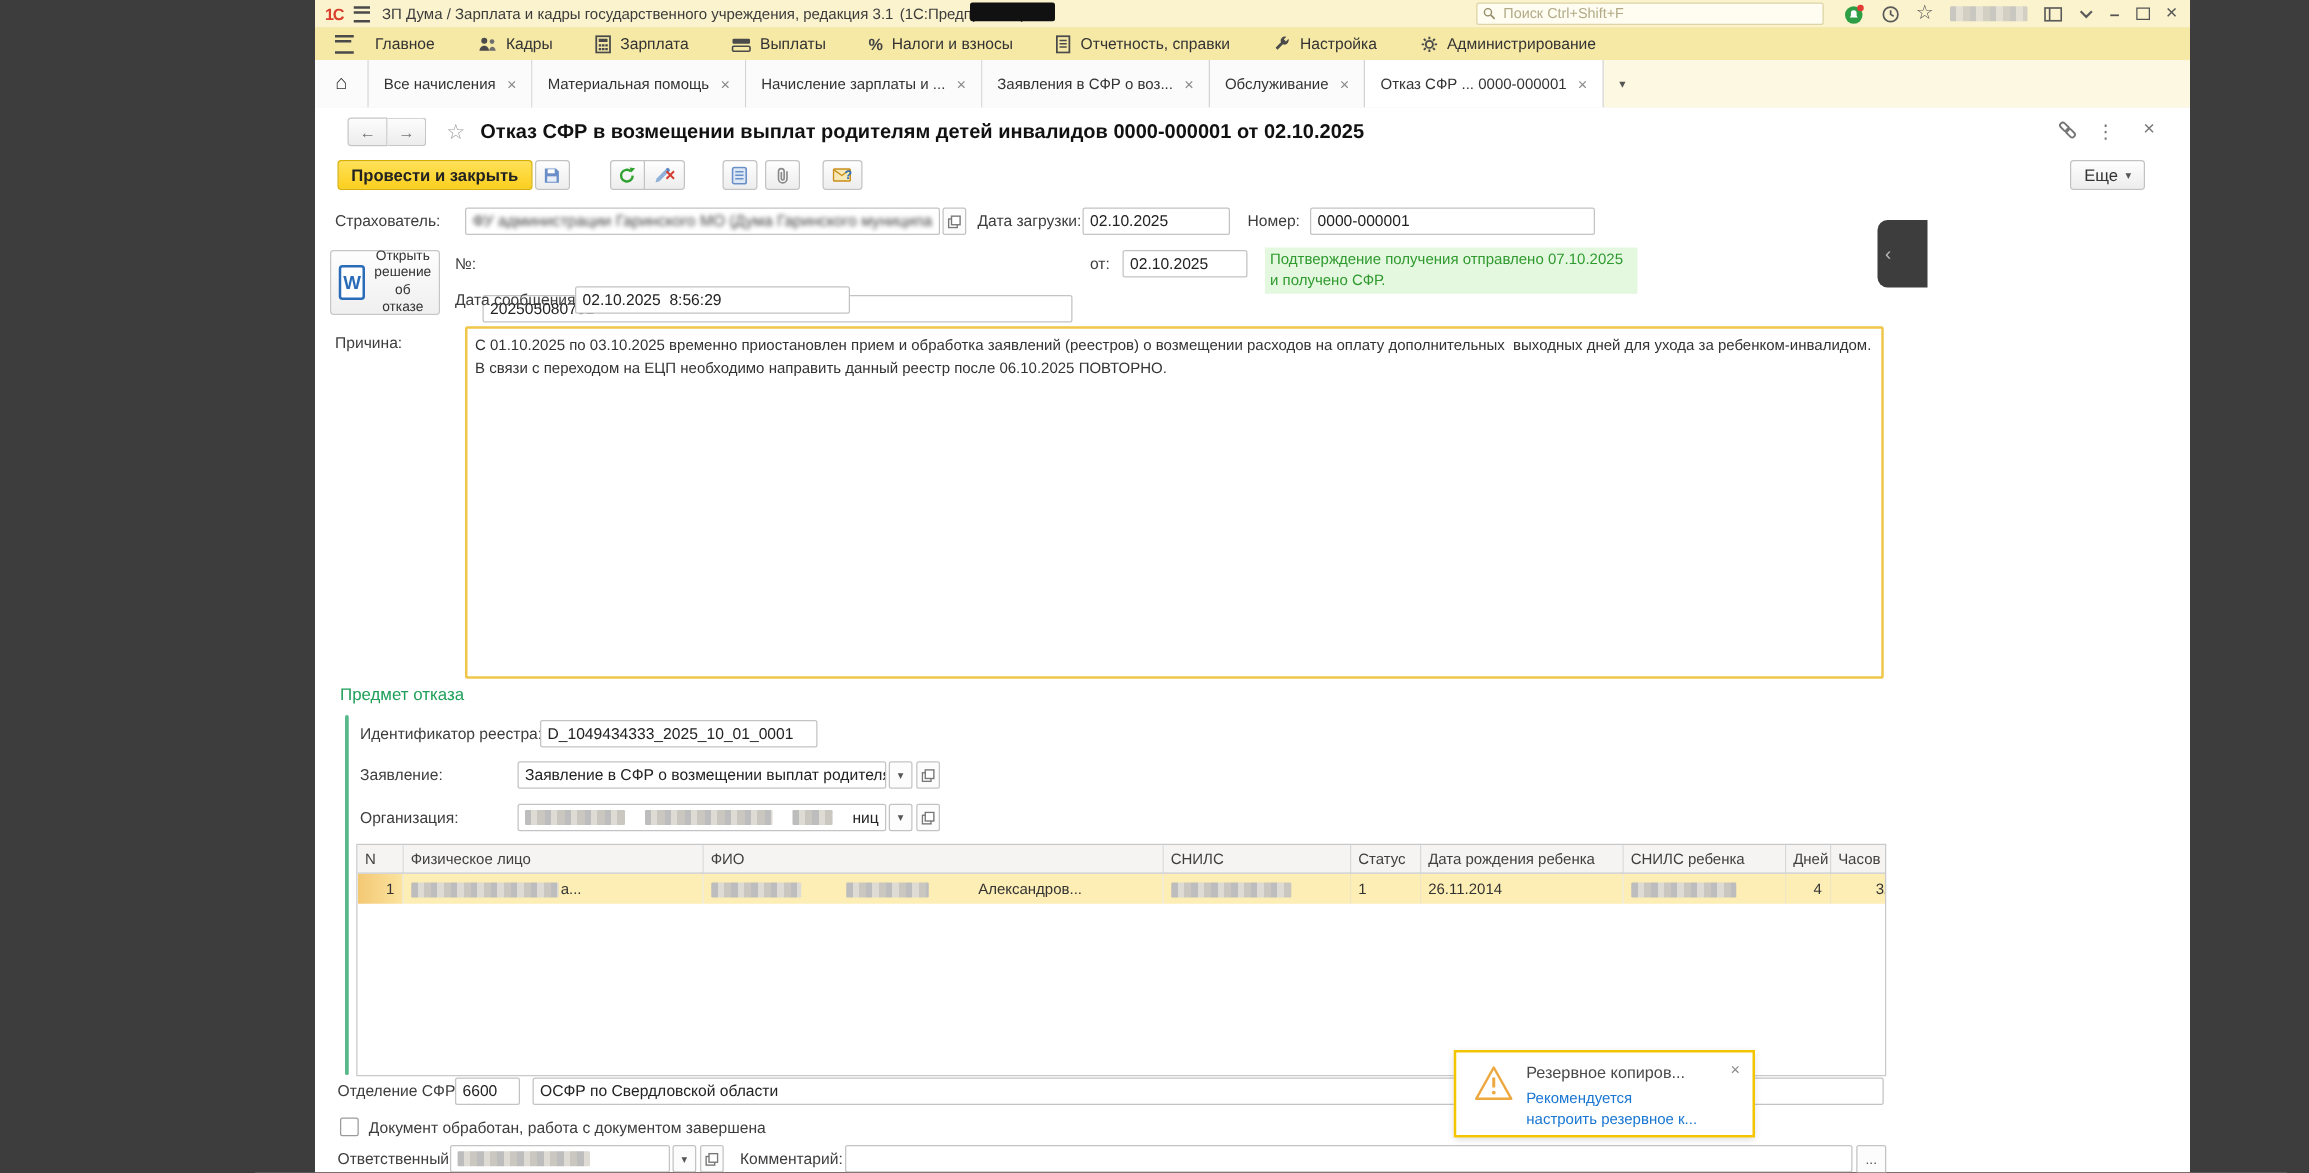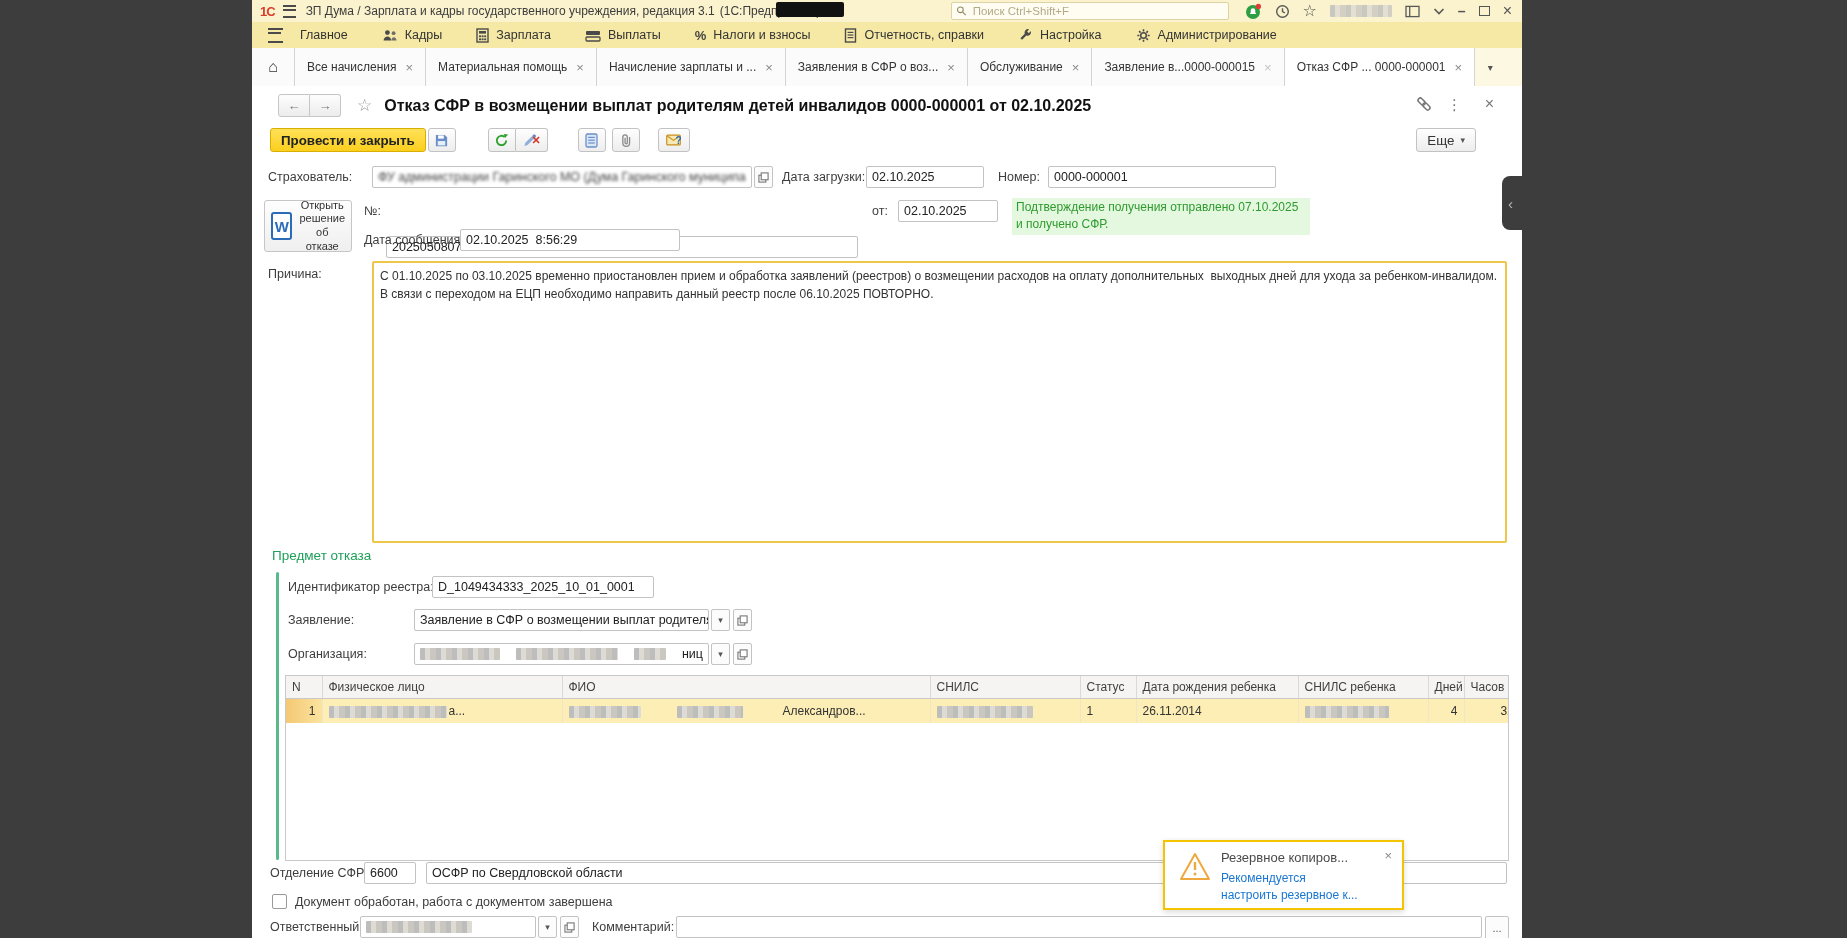--- a/index.html
+++ b/index.html
@@ -1,17 +1,17 @@
 <!DOCTYPE html>
 <html><head>
 <meta charset="utf-8">
 <style>
   html,body{margin:0;padding:0;background:#2f2f2f;font-family:"Liberation Sans","DejaVu Sans",sans-serif;}
   .stage{position:relative;width:1847px;height:938px;background:#3d3d3d;overflow:hidden;}
-  .app{position:absolute;left:252px;top:0;width:1270px;height:938px;background:#ef4444;}
+  .app{position:absolute;left:252px;top:0;width:1500px;height:938px;background:#ef4444;}
 
   
   .titlebar{position:absolute;left:0;top:0;right:0;height:22px;background:#faf3cd;border-bottom:1px solid #eadfa9;
             display:flex;align-items:center;font-size:12px;color:#3c3c3c;}
   .logo{color:#d93d2c;font-weight:bold;font-size:13px;margin:0 8px 0 8px;letter-spacing:-1px;}
   .hamb{display:inline-block;width:13px;height:9px;border-top:2px solid #4a4a4a;border-bottom:2px solid #4a4a4a;position:relative;margin-right:10px;}
   .hamb::after{content:"";position:absolute;left:0;top:2.5px;width:13px;height:2px;background:#4a4a4a;}
   .win-title{white-space:nowrap;}
   .t-suffix{position:relative;white-space:nowrap;}
   .t-suffix::after{content:"";position:absolute;top:-2px;left:56%;width:68px;height:15px;background:#111;border-radius:2px;}
@@ -221,24 +221,20 @@
           <span class="x x-glyph"></span>
         </span>
     <span class="tab">
           <span>Заявления в СФР о воз...</span>
           <span class="x x-glyph"></span>
         </span>
     <span class="tab">
           <span>Обслуживание</span>
           <span class="x x-glyph"></span>
         </span>
-    <span class="tab">
-          <span>Заявление в...0000-000015</span>
-          <span class="x x-glyph" style="color:#c4c4c4;"></span>
-        </span>
     <span class="tab active">
           <span>Отказ СФР ... 0000-000001</span>
           <span class="x x-glyph"></span>
         </span>
     <span class="tab-dd dd-glyph"></span>
   </div>
 
   <div class="form">
 
     <div class="abs" style="left:26px;top:8px;display:flex;align-items:center;">
@@ -298,21 +294,21 @@
             </svg>
       </button>
       <button class="btn iconbtn" style="margin-left:18px;width:32px;">
         <svg width="15" height="12" viewBox="0 0 16 12">
               <rect x="0.8" y="0.8" width="14.4" height="10.4" rx="1" fill="#f7e9b6" stroke="#c98f1b" stroke-width="1.3"></rect>
               <polyline points="1.5,1.8 8,6.4 14.5,1.8" fill="none" stroke="#c98f1b" stroke-width="1.2"></polyline>
             </svg>
         <span style="color:#2b6cb8;font-weight:bold;font-size:10px;margin-left:-5px;">?</span>
       </button>
     </div>
-    <button class="btn abs" style="right:46px;top:42px;text-align:right;">
+    <button class="btn abs" style="right:36px;top:42px;text-align:right;">
       <span>Еще</span>
           <span class="dd-car dd-glyph"></span>
     </button>
 
     <label class="lb abs" style="left:16px;top:84px;">Страхователь:</label>
     <div class="inp divinp abs" style="left:120px;top:80px;width:380px;">
       <span class="blurtxt">ФУ администрации Гаринского МО (Дума Гаринского муниципа</span>
     </div>
     <span class="sq abs" style="left:502px;top:80px;">
       <svg width="11" height="11" viewBox="0 0 12 12">

